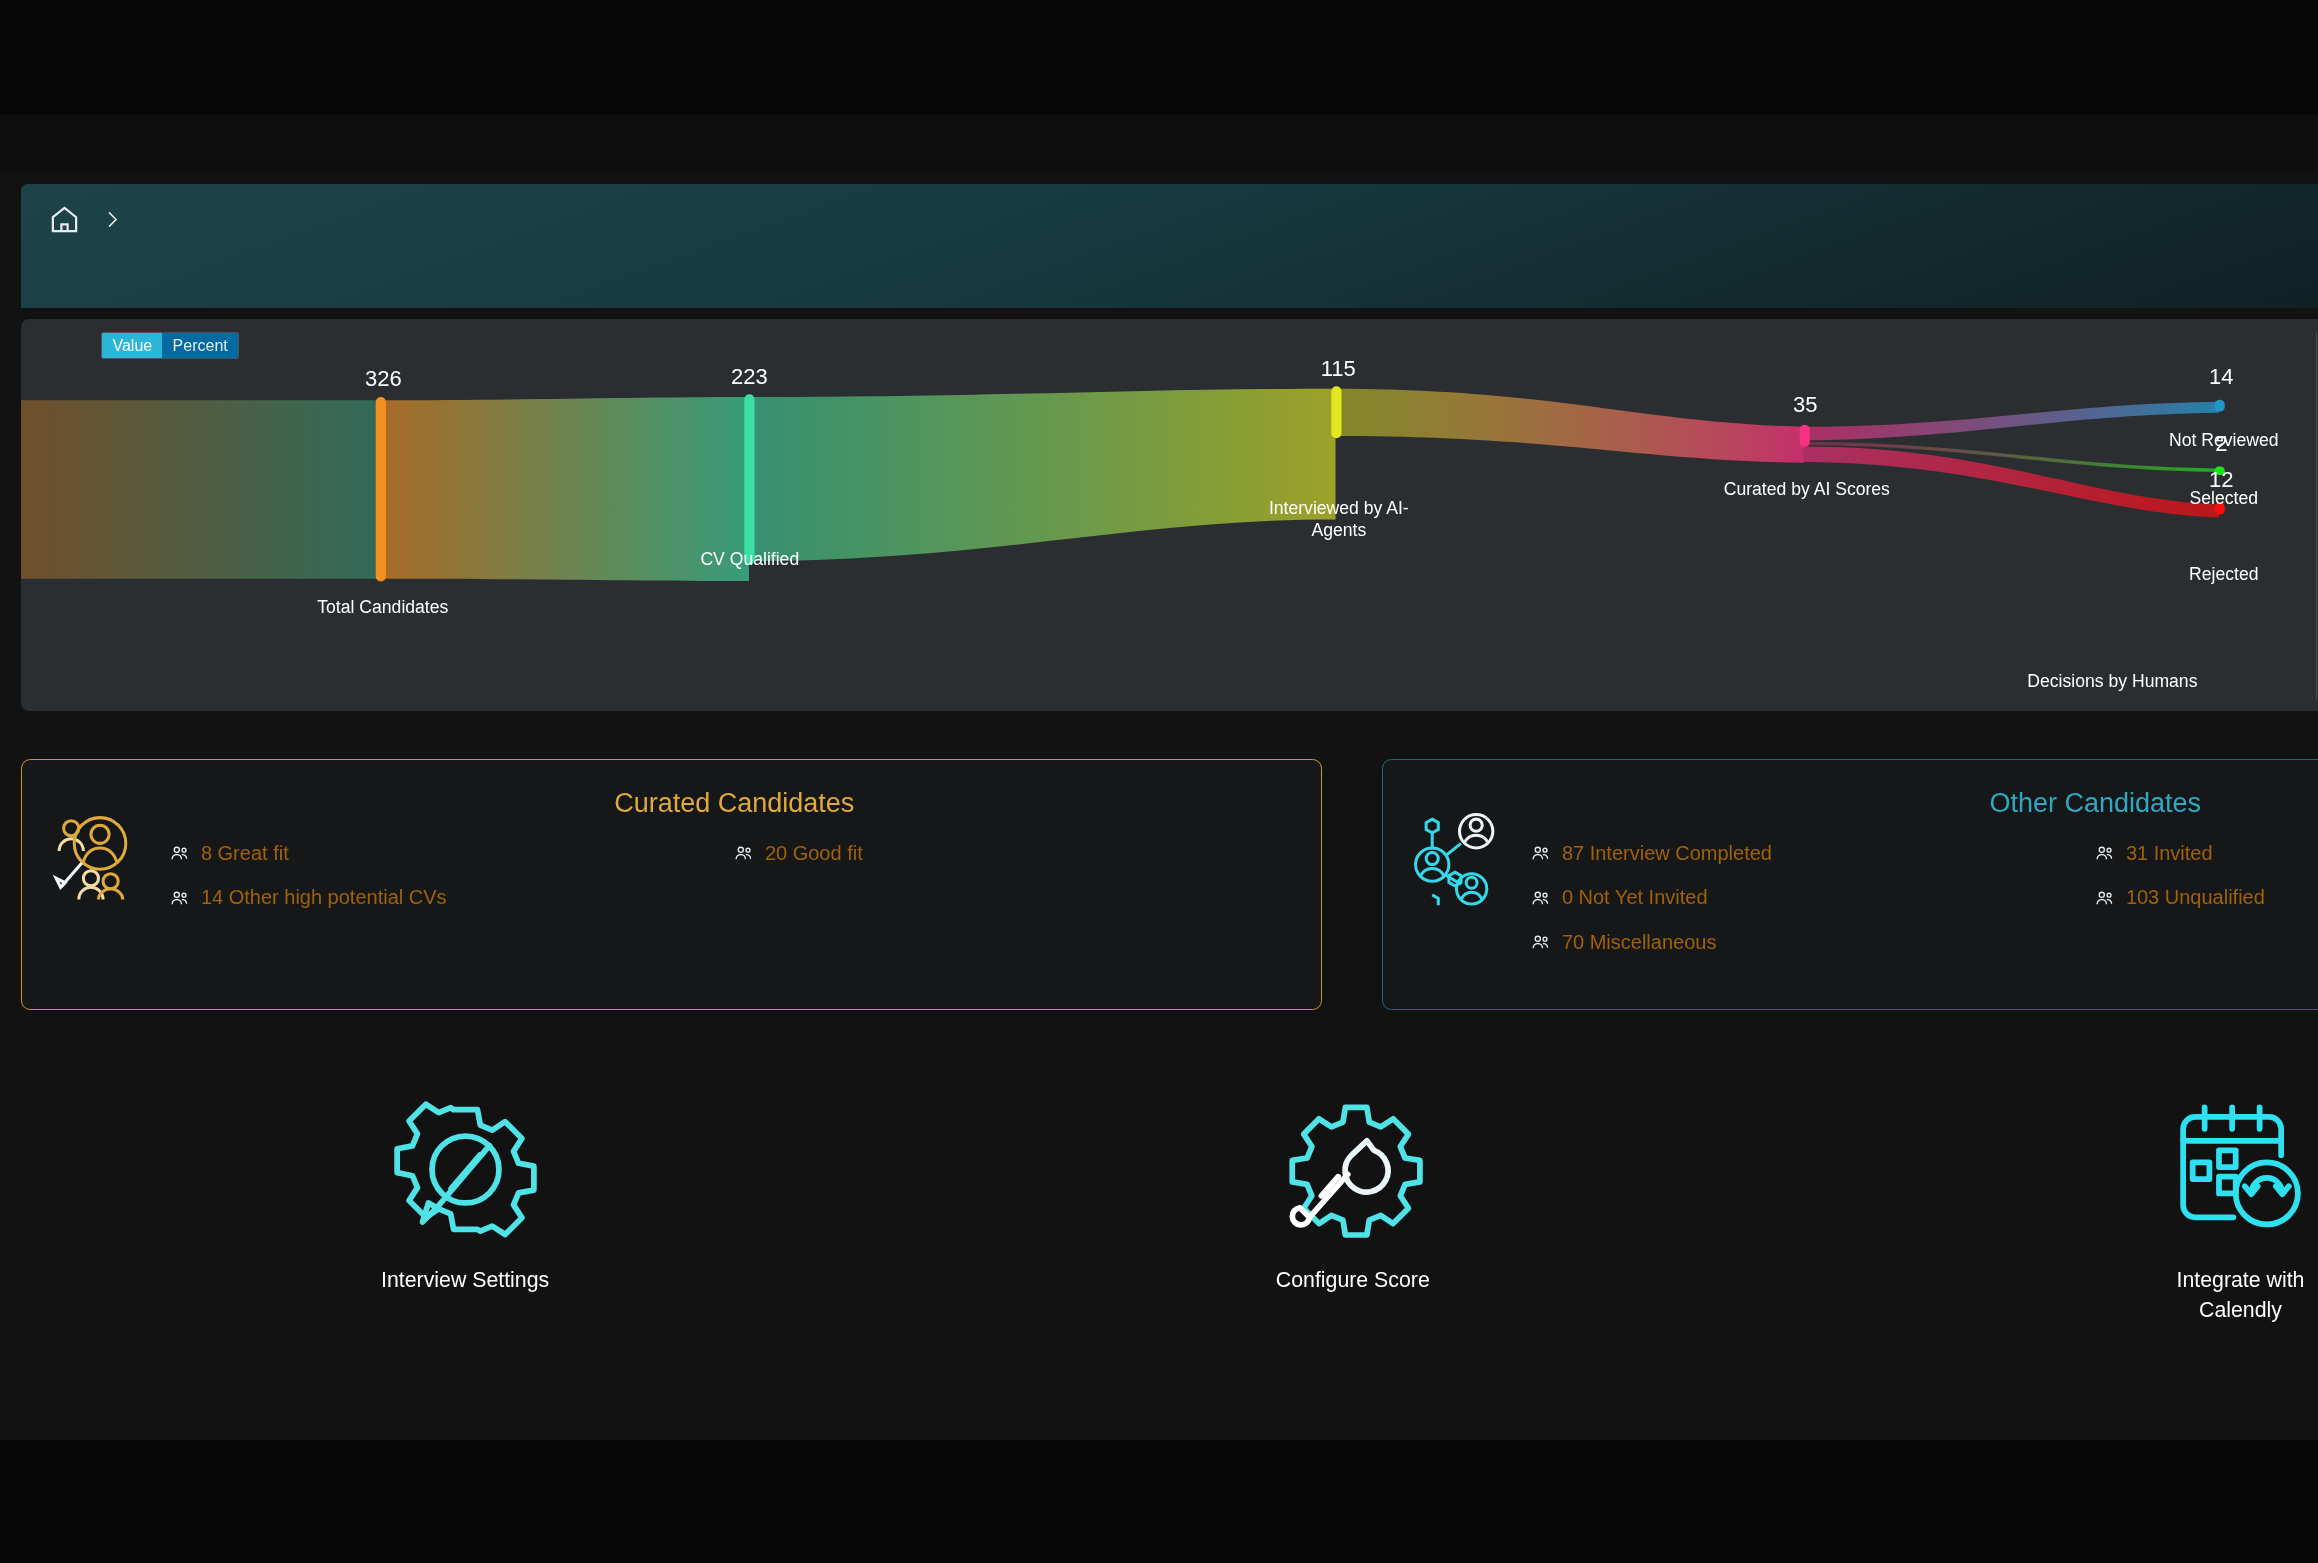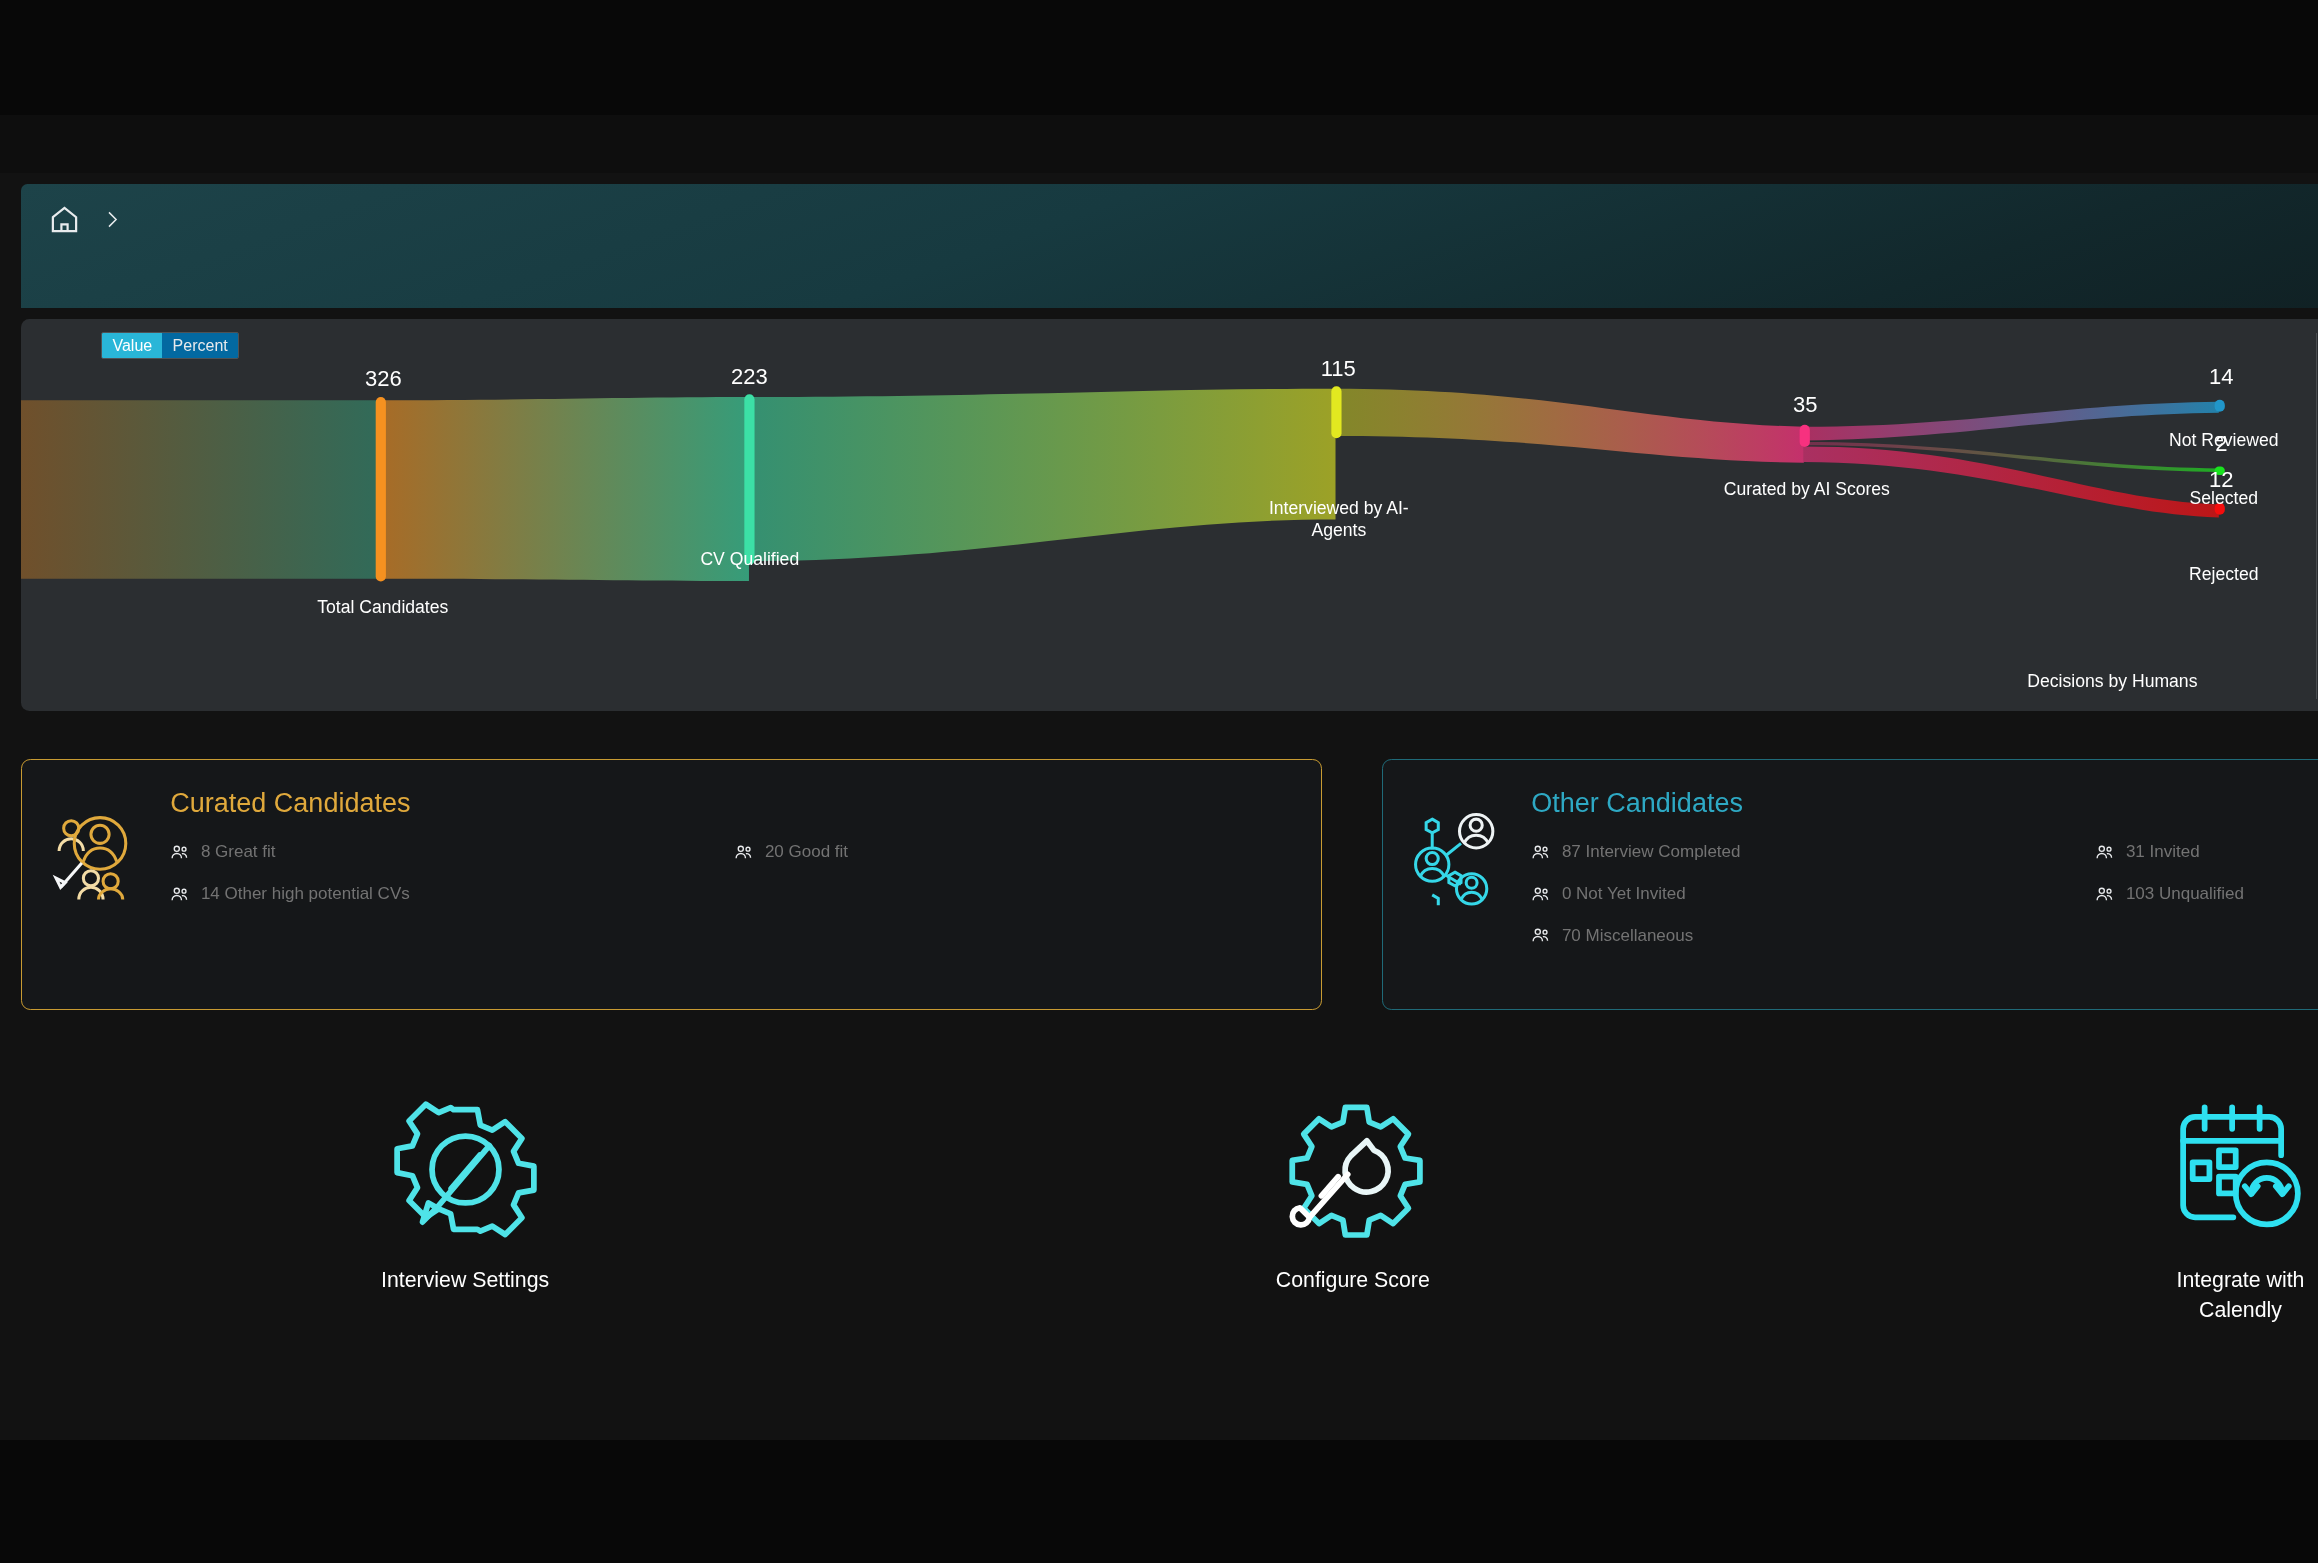--- a/index.html
+++ b/index.html
@@ -73,31 +73,32 @@
   }
 
   
   .cards-row {
     display: flex; gap: 60px; margin-top: 48px; width: 2663px;
   }
   .cand-card {
     width: 1301px; height: 251px; border-radius: 9.3px;
     display: flex; align-items: flex-start; padding: 28px 0 0 28px; gap: 23px;
     background: #151719;
+    text-align: center;
   }
   .card-curated { border: 1.4px solid #c89b32; }
   .card-other   { border: 1.4px solid #1f6a78; }
   .card-icon { width: 97px; height: 107px; flex: none; margin-top: 14px; }
   .card-body { flex: 1; padding-right: 23px; }
   .card-title { font-size: 27px; margin-bottom: 23px; }
   .title-curated { color: #e0a93c; }
   .title-other   { color: #2ea9c4; }
   .stat-grid { display: grid; grid-template-columns: 1fr 1fr; row-gap: 21.3px; }
   .stat-item { display: flex; align-items: center; gap: 10.2px; }
-  .stat-item span.txt { color: #737373; font-size: 17px; }
+  .stat-item span.txt { color: #a16207; font-size: 20px; }
   .users-icon { width: 20.4px; height: 20.4px; flex: none; }
 
   
   .actions {
     display: flex; margin-top: 83px; width: 2663px;
   }
   .action {
     flex: 1; display: flex; flex-direction: column; align-items: center;
     gap: 20.4px; cursor: pointer;
   }

